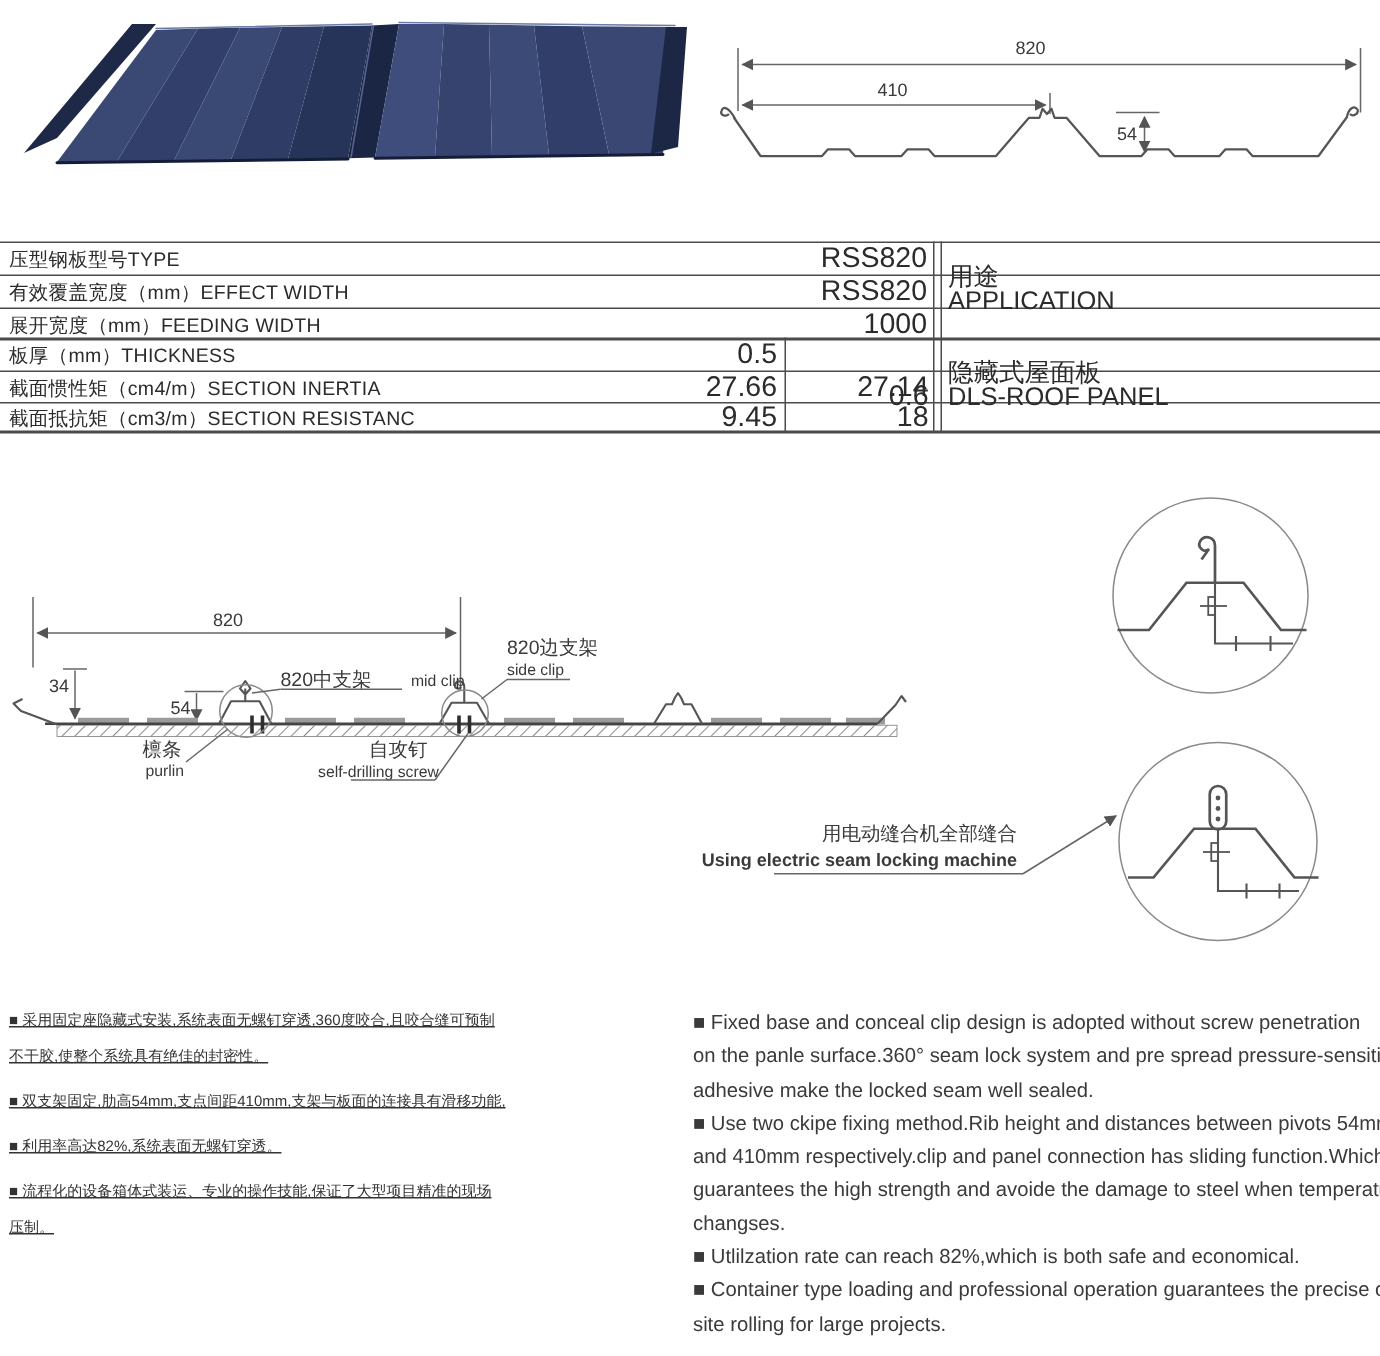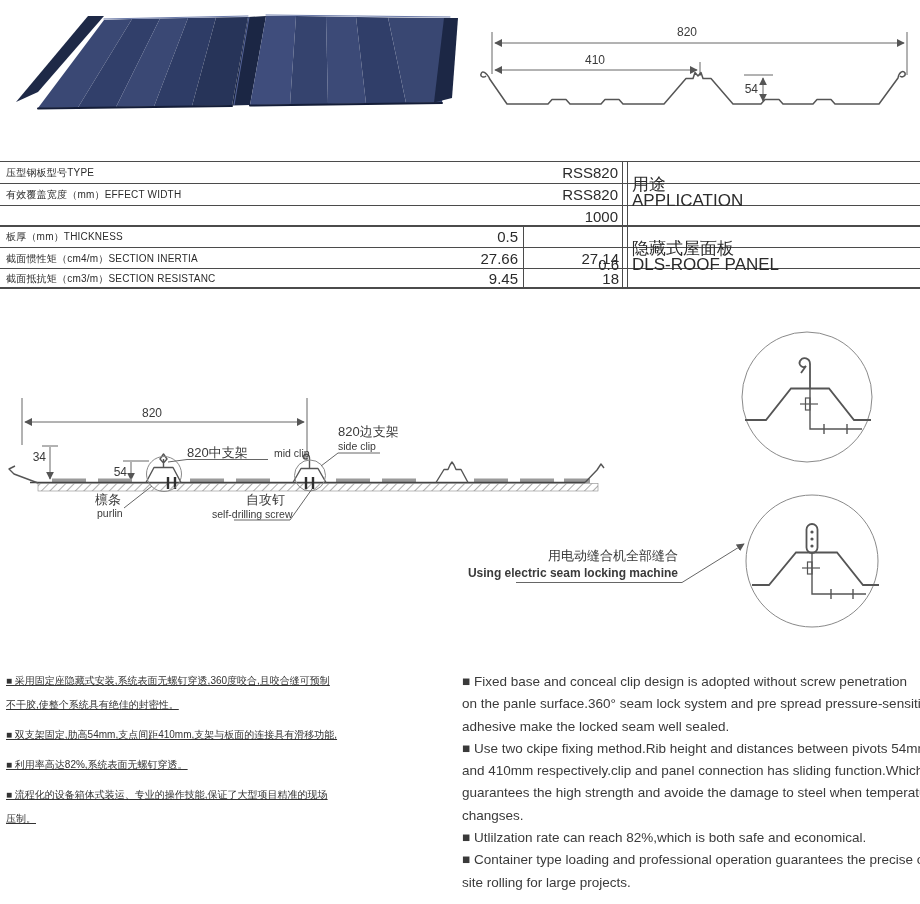--- a/index.html
+++ b/index.html
@@ -6,22 +6,22 @@
   body{
     width:920px;height:904px;position:relative;overflow:hidden;
     background:#ffffff;color:#333;
     font-family:"Liberation Sans","DejaVu Sans",sans-serif;
   }
   .abs{position:absolute;}
   
   #spec-table{position:absolute;left:0;top:161px;width:920px;height:127px;}
   .hline{position:absolute;left:0;width:920px;height:1px;background:#4b4b4b;}
   .vline{position:absolute;width:1px;background:#4b4b4b;}
-  .tlabel{position:absolute;left:6px;font-size:10px;line-height:18px;color:#2b2b2b;white-space:nowrap;letter-spacing:.2px;}
-  .tval{position:absolute;font-size:15px;line-height:18px;color:#2b2b2b;text-align:right;white-space:nowrap;}
+  .tlabel{position:absolute;left:6px;font-size:13px;line-height:18px;color:#2b2b2b;white-space:nowrap;letter-spacing:.2px;}
+  .tval{position:absolute;font-size:19px;line-height:18px;color:#2b2b2b;text-align:right;white-space:nowrap;}
   .side-cell{position:absolute;left:632px;right:1px;display:flex;flex-direction:column;justify-content:center;align-items:flex-start;text-align:right;font-size:17px;line-height:16px;color:#2b2b2b;}
   
   #features-cn{position:absolute;left:6px;top:669px;width:449px;overflow:hidden;}
   #features-en{position:absolute;left:462px;top:671px;width:458px;overflow:hidden;}
   .cnline{font-size:10px;line-height:24px;white-space:nowrap;color:#333;text-decoration:underline;}
   .enline{font-size:13.5px;line-height:22.3px;white-space:nowrap;color:#3a3a3a;}
   .gap{height:6px;}
   svg{display:block;}
   svg text{fill:#3a3a3a;}
   .dimtxt{font-size:12px;}
@@ -88,20 +88,21 @@
   <div class="hline" style="top:64px;height:2px;"></div>
   <div class="hline" style="top:86px;"></div>
   <div class="hline" style="top:107px;"></div>
   <div class="hline" style="top:126px;height:1.5px;"></div>
   <div class="vline" style="left:523px;top:64px;height:63px;"></div>
   <div class="vline" style="left:622px;top:0;height:127px;"></div>
   <div class="vline" style="left:627px;top:0;height:127px;"></div>
 
   <div class="tlabel" style="top:3px;">压型钢板型号TYPE</div>
   <div class="tlabel" style="top:25px;">有效覆盖宽度（mm）EFFECT WIDTH</div>
+  <div class="tlabel" style="top:47px;">展开宽度（mm）FEEDING WIDTH</div>
   <div class="tlabel" style="top:67px;">板厚（mm）THICKNESS</div>
   <div class="tlabel" style="top:89px;">截面惯性矩（cm4/m）SECTION INERTIA</div>
   <div class="tlabel" style="top:109px;">截面抵抗矩（cm3/m）SECTION RESISTANC</div>
 
   <div class="tval" style="top:3px;left:380px;width:238px;">RSS820</div>
   <div class="tval" style="top:25px;left:380px;width:238px;">RSS820</div>
   <div class="tval" style="top:47px;left:380px;width:238px;">1000</div>
   <div class="tval" style="top:67px;left:380px;width:138px;">0.5</div>
   <div class="tval" style="top:67px;left:525px;width:94px;margin-top:28px;">0.6</div>
   <div class="tval" style="top:89px;left:380px;width:138px;">27.66</div>

